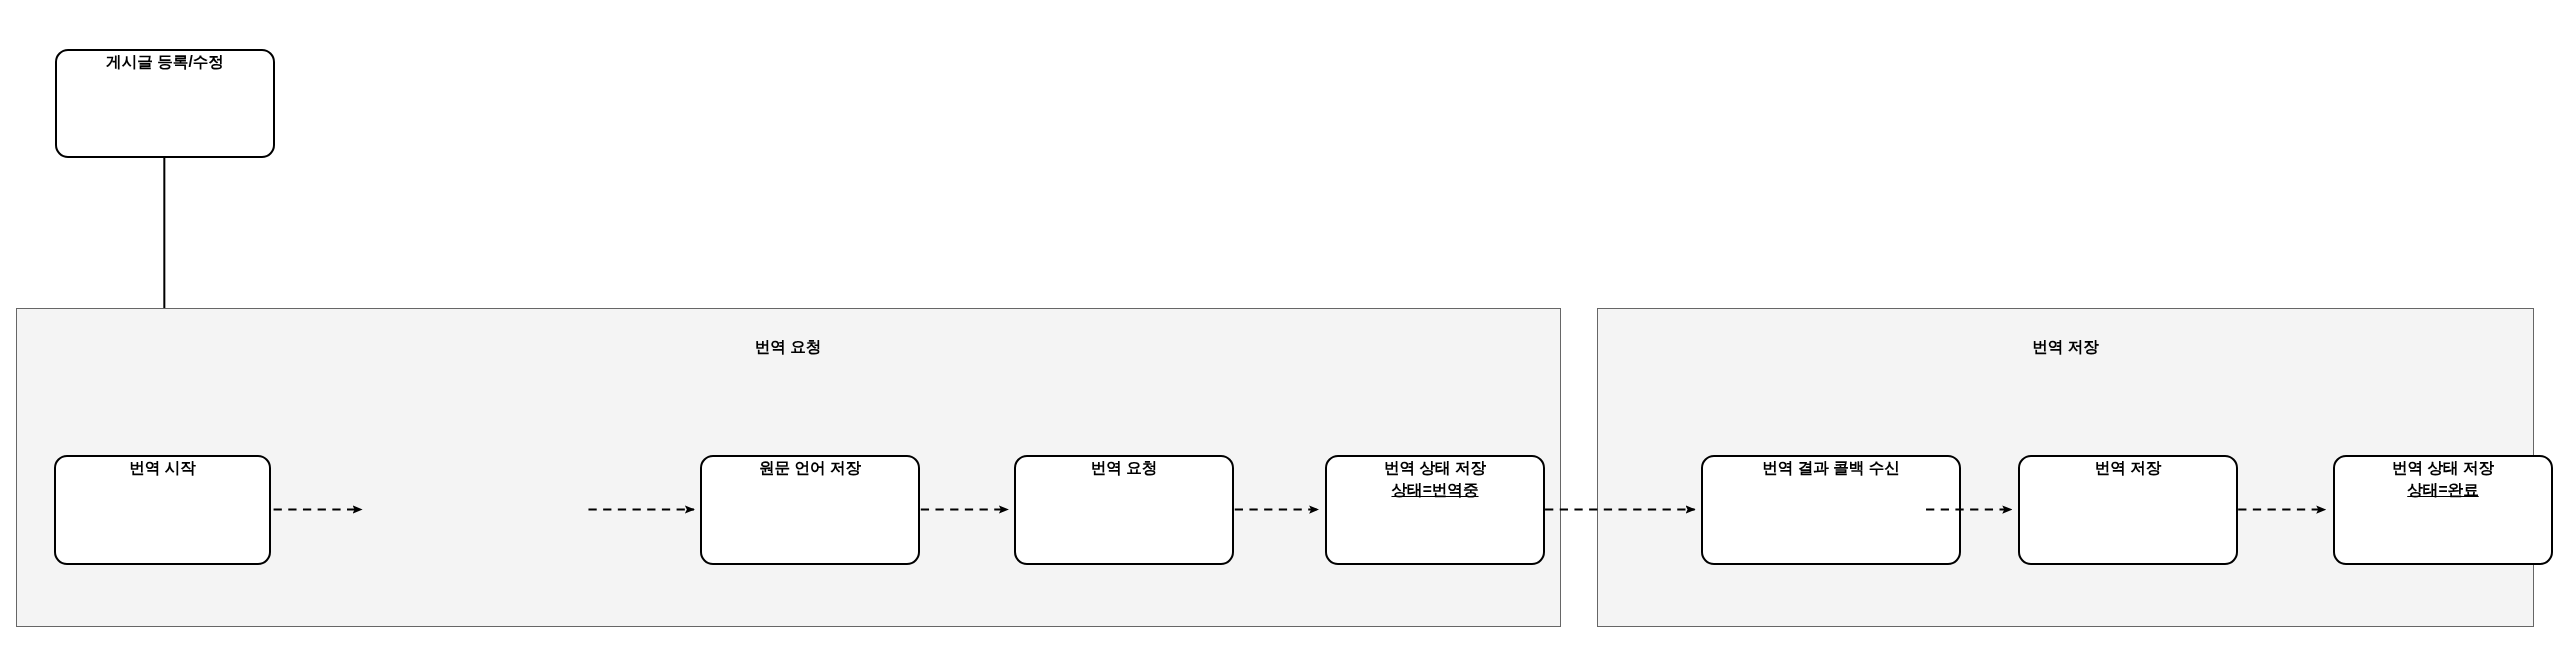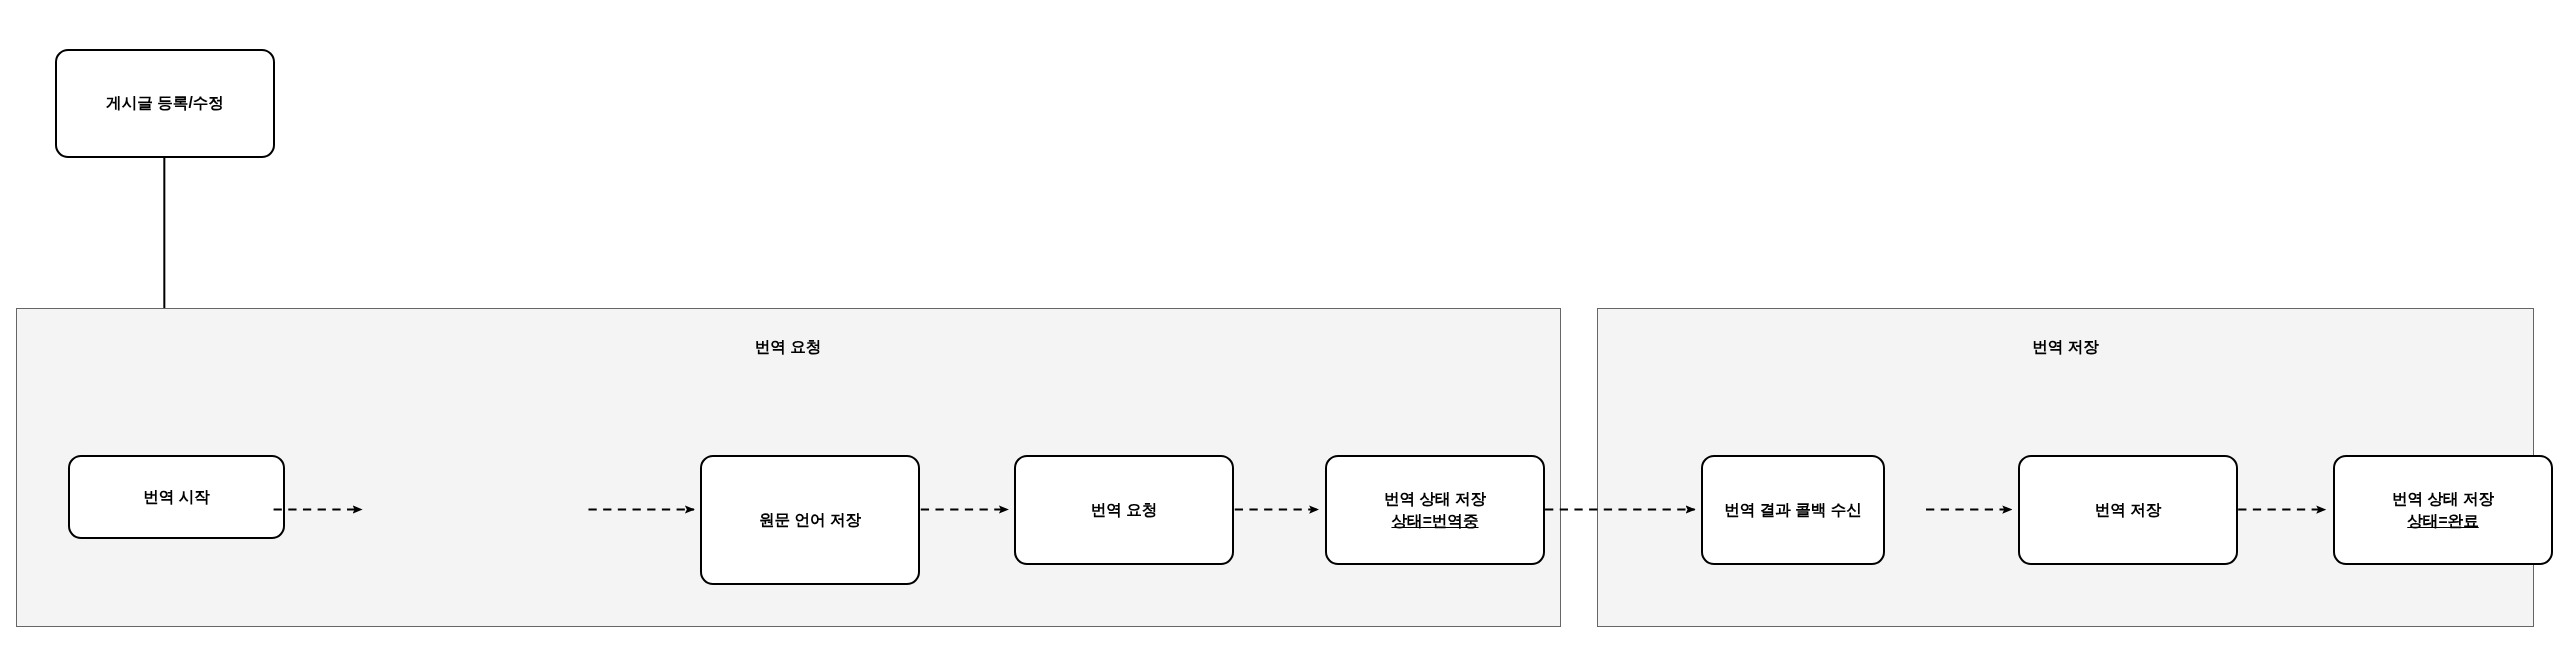--- a/index.html
+++ b/index.html
@@ -30,21 +30,21 @@
   }
 
   
   .node{
     position:absolute;
     background:#ffffff;
     border:2px solid #000000;
     border-radius:13px;
     box-sizing:border-box;
     display:flex;
-    align-items:center;
+    align-items:flex-start;
     justify-content:center;
     text-align:center;
     font-size:15.6px;
     font-weight:bold;
     color:#000000;
     line-height:1.42;
   }
   .node .lines{padding:0 7.3px;}
   .node .l2{display:block;text-decoration:underline;}
   svg.edge{position:absolute;left:0;top:0;overflow:visible;}
@@ -64,28 +64,28 @@
         <path d="M0,0 L11,4.5 L0,9 L2.2,4.5 Z" fill="#000000"></path>
       </marker>
     </defs>
     <line x1="178" y1="172" x2="178" y2="491" stroke="#000000" stroke-width="2.2" marker-end="url(#arrow)"></line>
   </svg>
 
   <div class="group" style="left:15.6px;top:308px;width:1545px;height:319px;">
     <div class="group-title">번역 요청</div>
   </div>
 
-  <div class="node" style="left:68px;top:455px;width:217px;height:84px;">
+  <div class="node" style="left:54px;top:455px;width:217px;height:110px;">
     <span class="lines">
       <span class="l1">번역 시작</span>
     </span>
   </div>
 
 
-  <div class="node" style="left:700px;top:455px;width:220px;height:130px;">
+  <div class="node" style="left:700px;top:455px;width:220px;height:110px;">
     <span class="lines">
       <span class="l1">원문 언어 저장</span>
     </span>
   </div>
 
   <div class="node" style="left:1014px;top:455px;width:220px;height:110px;">
     <span class="lines">
       <span class="l1">번역 요청</span>
     </span>
   </div>
@@ -94,21 +94,21 @@
     <span class="lines">
       <span class="l1">번역 상태 저장</span>
       <span class="l2">상태=번역중</span>
     </span>
   </div>
 
   <div class="group" style="left:1597px;top:308px;width:937px;height:319px;">
     <div class="group-title">번역 저장</div>
   </div>
 
-  <div class="node" style="left:1701px;top:455px;width:184px;height:110px;">
+  <div class="node" style="left:1701px;top:455px;width:260px;height:110px;">
     <span class="lines">
       <span class="l1">번역 결과 콜백 수신</span>
     </span>
   </div>
 
   <div class="node" style="left:2018px;top:455px;width:220px;height:110px;">
     <span class="lines">
       <span class="l1">번역 저장</span>
     </span>
   </div>

